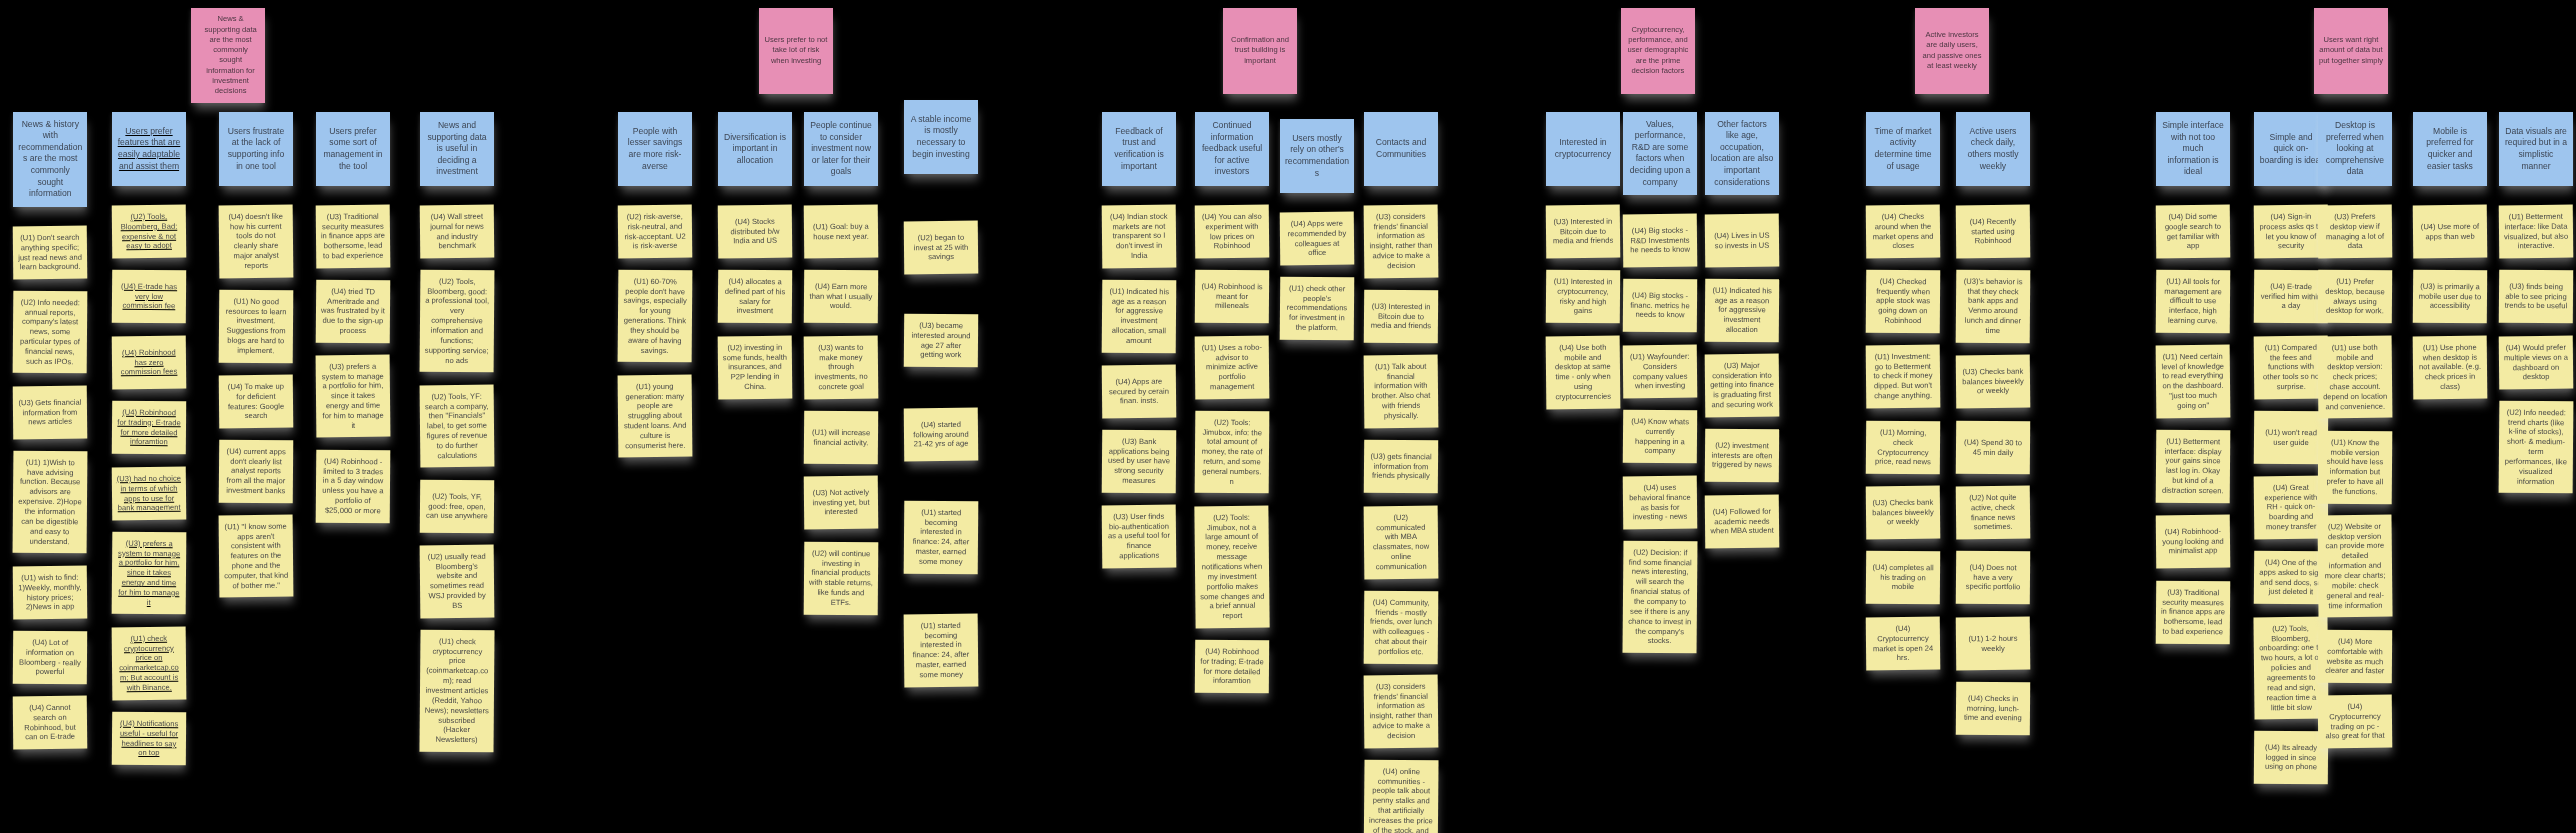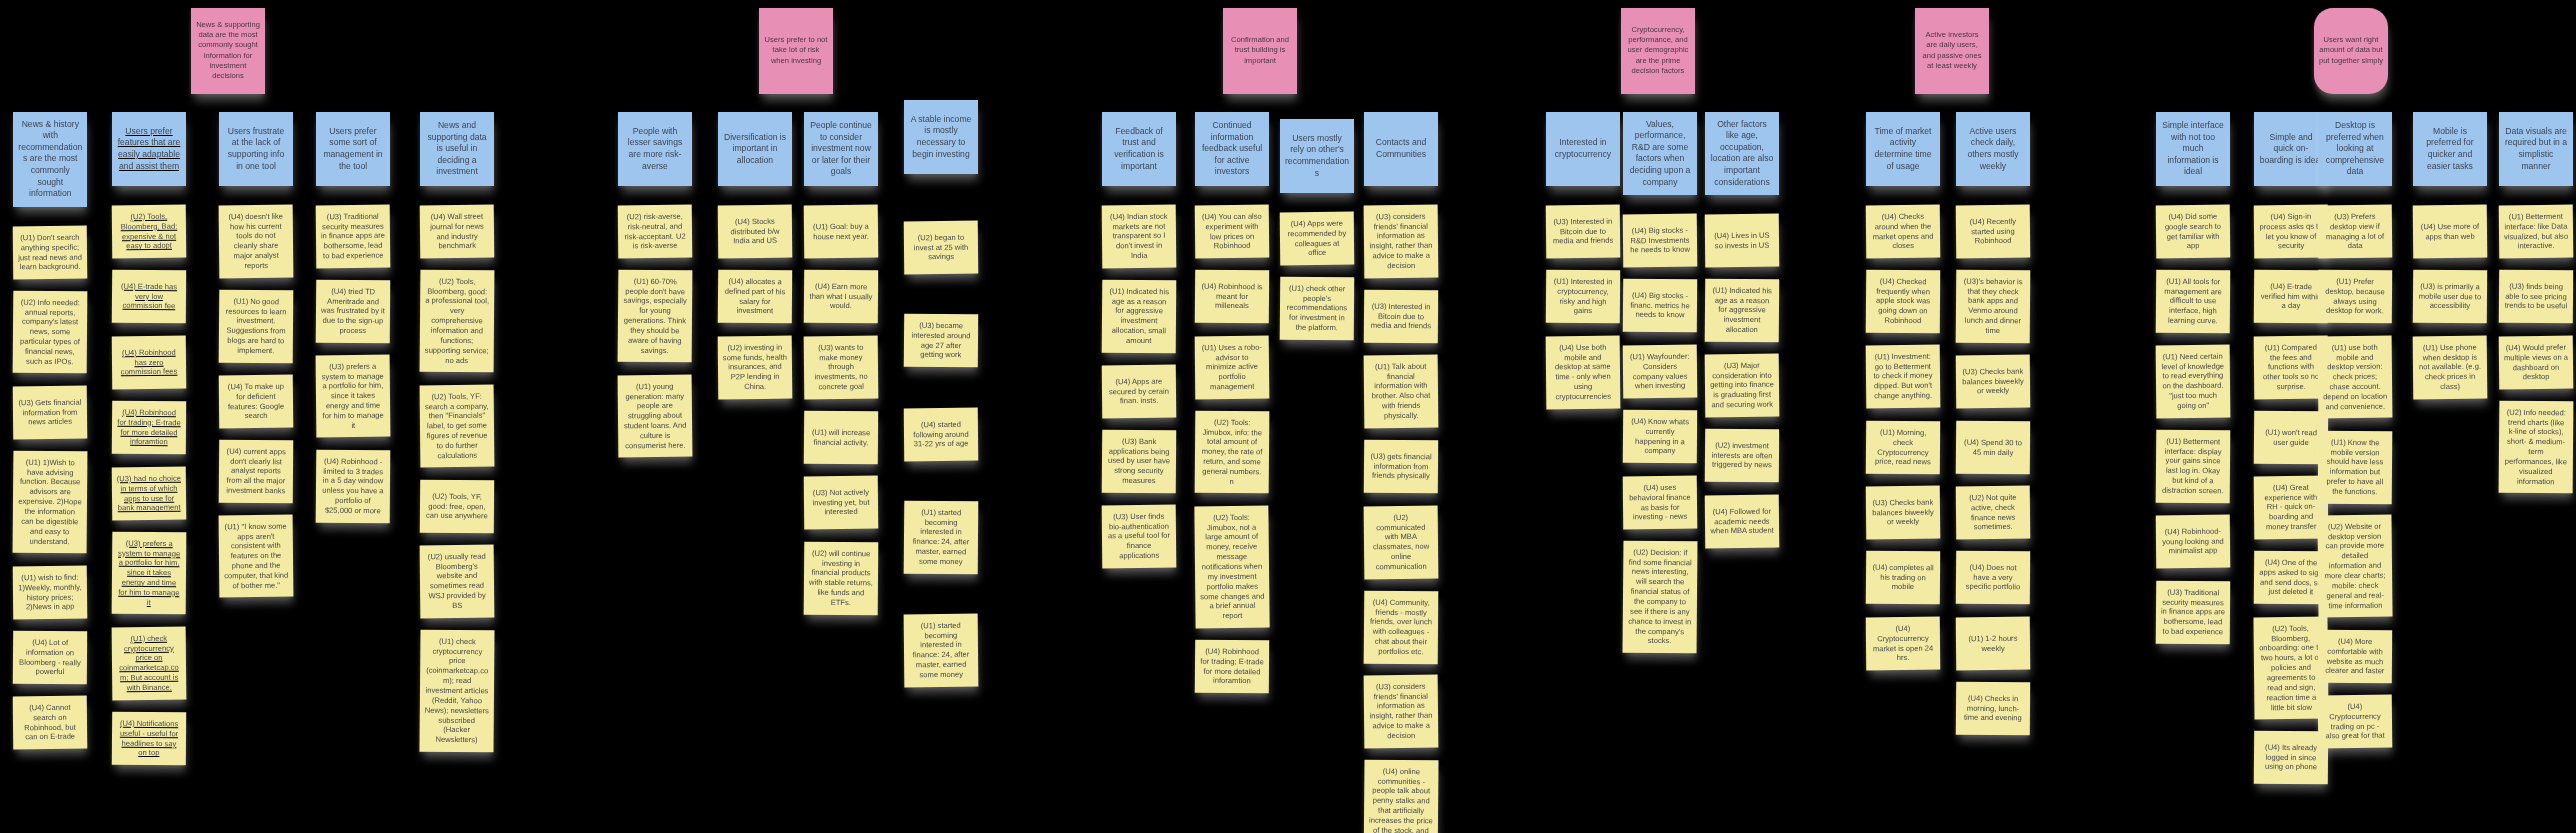--- a/index.html
+++ b/index.html
@@ -46,21 +46,21 @@
     width:74px;
   }
   
   .col .insight:nth-child(even){transform:rotate(-0.6deg);}
   .col .insight:nth-child(odd){transform:rotate(0.5deg);}
 </style>
 </head>
 <body>
 
 <div id="board">
-    <div class="note theme" style="left: 191px; top: 7.6px;">
+    <div class="note theme" style="left: 191px; top: 7.6px; padding-left: 10px;">
     <span class="note-text">News &amp; supporting data are the most commonly sought information for investment decisions</span>
   </div>
     <div class="col" style="left: 13.3px; top: 112px;">
       <div class="note header">
     <span class="note-text">News &amp; history with recommendations are the most commonly sought information</span>
   </div>
       <div class="note insight">
     <span class="note-text">(U1) Don't search anything specific; just read news and learn background.</span>
   </div>
       <div class="note insight">
@@ -229,21 +229,21 @@
       <div class="note header">
     <span class="note-text">A stable income is mostly necessary to begin investing</span>
   </div>
       <div class="note insight">
     <span class="note-text">(U2) began to invest at 25 with savings</span>
   </div>
       <div class="note insight">
     <span class="note-text">(U3) became interested around age 27 after getting work</span>
   </div>
       <div class="note insight">
-    <span class="note-text">(U4) started following around 31-22 yrs of age</span>
+    <span class="note-text">(U4) started following around 21-42 yrs of age</span>
   </div>
       <div class="note insight">
     <span class="note-text">(U1) started becoming interested in finance: 24, after master, earned some money</span>
   </div>
       <div class="note insight">
     <span class="note-text">(U1) started becoming interested in finance: 24, after master, earned some money</span>
   </div>
     </div>
     <div class="note theme" style="left: 1223px; top: 7.6px;">
     <span class="note-text">Confirmation and trust building is important</span>
@@ -442,21 +442,21 @@
       <div class="note insight">
     <span class="note-text">(U4) Does not have a very specific portfolio</span>
   </div>
       <div class="note insight">
     <span class="note-text">(U1) 1-2 hours weekly</span>
   </div>
       <div class="note insight">
     <span class="note-text">(U4) Checks in morning, lunch-time and evening</span>
   </div>
     </div>
-    <div class="note theme" style="left: 2314px; top: 7.6px; border-radius: 19px;">
+    <div class="note theme" style="left: 2314px; top: 7.6px;">
     <span class="note-text">Users want right amount of data but put together simply</span>
   </div>
     <div class="col" style="left: 2156px; top: 112px;">
       <div class="note header">
     <span class="note-text">Simple interface with not too much information is ideal</span>
   </div>
       <div class="note insight">
     <span class="note-text">(U4) Did some google search to get familiar with app</span>
   </div>
       <div class="note insight">

